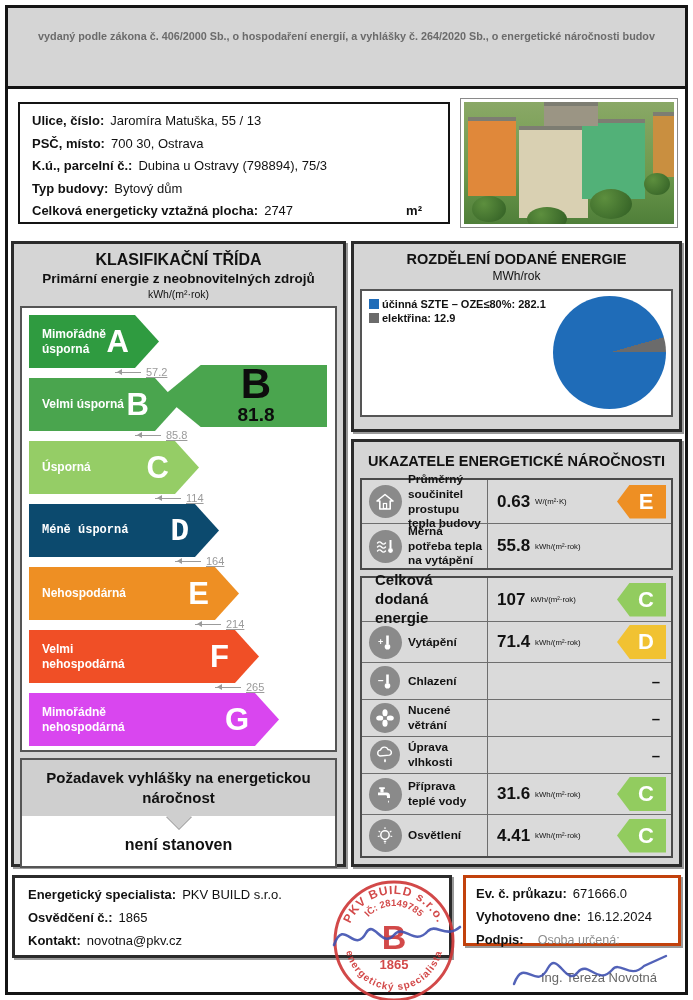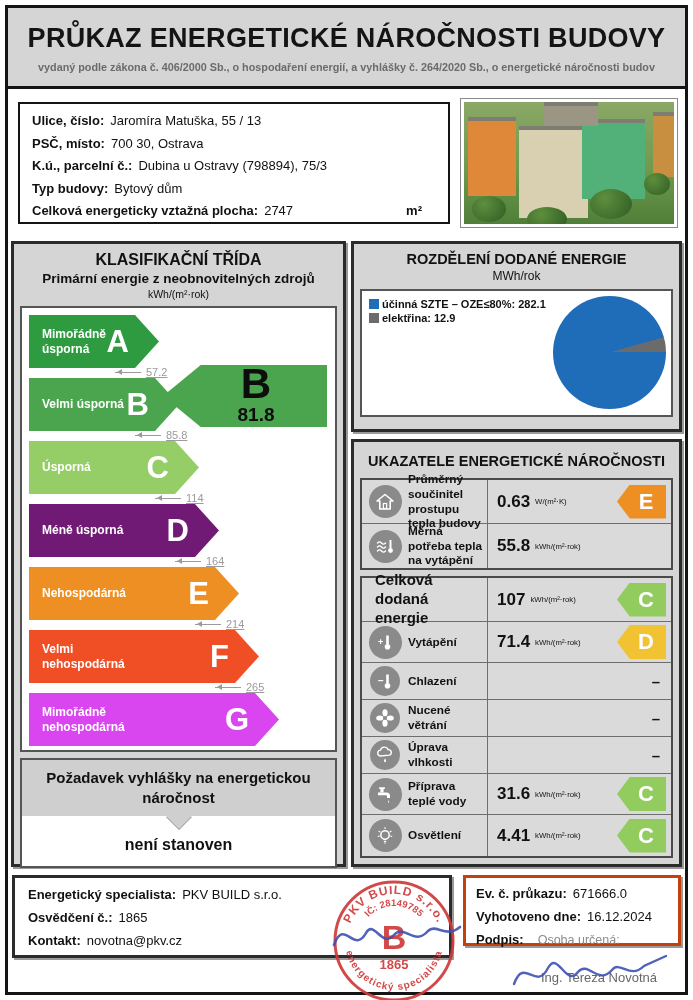--- a/index.html
+++ b/index.html
@@ -83,21 +83,20 @@
   .signatory{position:absolute;right:28px;top:962px;font-size:13px;color:#666;}
   .stamp{position:absolute;left:322px;top:869px;width:128px;height:128px;z-index:5;opacity:.92;}
   .sig-svg{position:absolute;z-index:6;}
 </style>
 </head>
 <body>
 
 <div class="page">
 
   <div class="band">
-    <h1>PRŮKAZ ENERGETICKÉ NÁROČNOSTI BUDOVY</h1>
     <div class="sub">vydaný podle zákona č. 406/2000 Sb., o hospodaření energií, a vyhlášky č. 264/2020 Sb., o energetické náročnosti budov</div>
   </div>
 
   <div class="addr-box">
     <div class="addr-line">
         <b>Ulice, číslo:</b>
         <span>Jaromíra Matuška, 55 / 13</span>
       </div>
     <div class="addr-line">
         <b>PSČ, místo:</b>
@@ -167,21 +166,21 @@
           <span class="lbl">Úsporná</span>
           <span class="ltr">C</span>
         </div>
         <div class="tmark" style="left: 126px;">
             <span class="tarrow"></span>
             <span>114</span>
           </div>
       </div>
 
       <div class="class-row">
-        <div class="class-arrow" style="background: #701a75; width: 190px;">
+        <div class="class-arrow" style="background: #0c4a6e; width: 190px; font-family: Liberation Mono, monospace;">
           <span class="lbl">Méně úsporná</span>
           <span class="ltr">D</span>
         </div>
         <div class="tmark" style="left: 146px;">
             <span class="tarrow"></span>
             <span>164</span>
           </div>
       </div>
 
       <div class="class-row">

